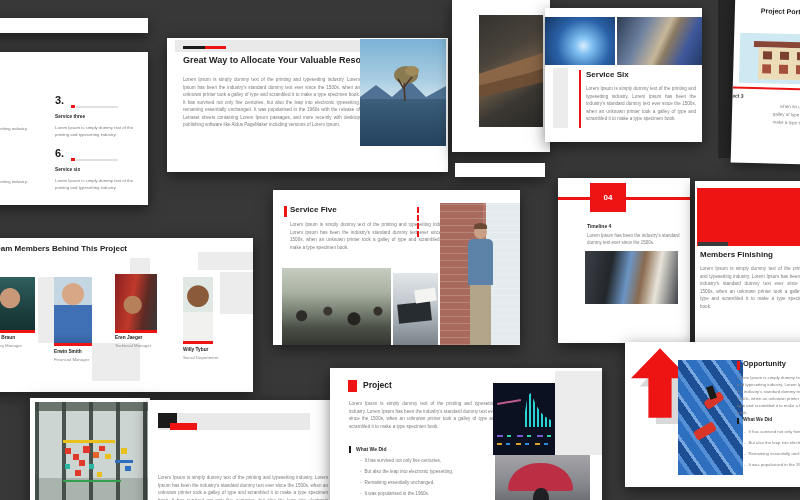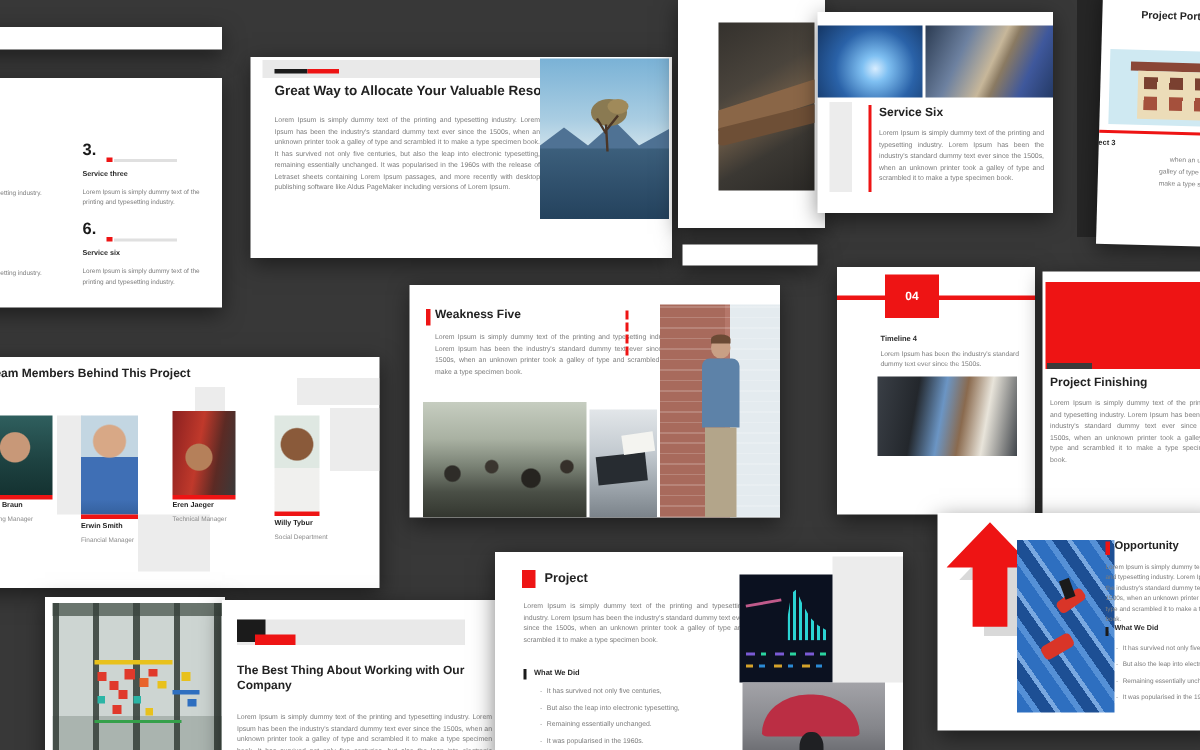--- a/index.html
+++ b/index.html
@@ -156,21 +156,21 @@
     <div class="photo ph-p4" style="left:243px;top:39px;width:30px;height:64px;"></div>
     <div class="redbar" style="left:243px;top:103px;width:30px;height:3px;"></div>
     <div class="abs name" style="left:243px;top:109px;font-size:4.8px;">Willy Tybur</div>
     <div class="abs role" style="left:243px;top:117px;font-size:4.3px;">Social Department</div>
   </section>
 
   <div class="slide" style="left:455px;top:163px;width:90px;height:14px;"></div>
 
   <section class="slide" style="left:273px;top:190px;width:247px;height:155px;">
     <div class="redbar" style="left:11px;top:16px;width:2.5px;height:11px;"></div>
-    <div class="abs ttl" style="left:17px;top:15px;font-size:8px;">Weakness Five</div>
+    <div class="abs ttl" style="left:17px;top:15px;font-size:8px;">Service Five</div>
     <div class="abs body-txt" style="left:17px;top:31px;width:160px;font-size:4.6px;">Lorem Ipsum is simply dummy text of the printing and typesetting industry. Lorem Ipsum has been the industry's standard dummy text ever since the 1500s, when an unknown printer took a galley of type and scrambled it to make a type specimen book.</div>
     <div class="dashed-v" style="left:144px;top:17px;height:30px;"></div>
     <div class="photo ph-aud" style="left:9px;top:78px;width:109px;height:77px;"></div>
     <div class="photo ph-lap" style="left:120px;top:83px;width:45px;height:72px;"></div>
     <div class="photo ph-brick" style="left:167px;top:13px;width:80px;height:142px;">
       <div class="abs" style="left:34px;top:22px;width:13px;height:14px;background:#c9a085;border-radius:50%;"></div>
       <div class="abs" style="left:34px;top:20px;width:13px;height:6px;background:#6b4a35;border-radius:50% 50% 0 0;"></div>
       <div class="abs" style="left:28px;top:36px;width:25px;height:46px;background:#5d82a8;border-radius:5px 5px 0 0;"></div>
       <div class="abs" style="left:30px;top:82px;width:21px;height:60px;background:#b3a58a;"></div>
     </div>
@@ -182,21 +182,21 @@
       <span style="color:#fff;font-weight:bold;font-size:8px;">04</span>
     </div>
     <div class="abs tiny-h" style="left:29px;top:45px;font-size:5px;">Timeline 4</div>
     <div class="abs body-txt" style="left:29px;top:54px;width:100px;font-size:4.5px;text-align:left;">Lorem Ipsum has been the industry's standard dummy text ever since the 1500s.</div>
     <div class="photo ph-hand2" style="left:27px;top:73px;width:93px;height:53px;"></div>
   </section>
 
   <section class="slide" style="left:695px;top:181px;width:117px;height:164px;">
     <div class="abs red" style="left:2px;top:7px;width:115px;height:58px;"></div>
     <div class="abs" style="left:3px;top:61px;width:30px;height:4px;background:#3a3a3a;"></div>
-    <div class="abs ttl" style="left:5px;top:69px;font-size:8px;">Project Finishing</div>
+    <div class="abs ttl" style="left:5px;top:69px;font-size:8px;">Members Finishing</div>
     <div class="abs body-txt" style="left:5px;top:84px;width:108px;font-size:4.6px;">Lorem Ipsum is simply dummy text of the printing and typesetting industry. Lorem Ipsum has been the industry's standard dummy text ever since the 1500s, when an unknown printer took a galley of type and scrambled it to make a type specimen book.</div>
   </section>
 
   <section class="slide" style="left:30px;top:398px;width:120px;height:112px;">
     <div class="photo ph-glass" style="left:5px;top:4px;width:115px;height:108px;">
       <div class="abs" style="left:28px;top:38px;width:52px;height:3px;background:#e8c11c;"></div>
       <div class="abs" style="left:28px;top:78px;width:58px;height:2px;background:#35a04a;"></div>
       <div class="abs" style="left:80px;top:58px;width:18px;height:3px;background:#2e6fc0;"></div>
       <div class="abs" style="left:30px;top:46px;width:6px;height:6px;background:#e0392b;"></div>
       <div class="abs" style="left:38px;top:52px;width:6px;height:6px;background:#e0392b;"></div>
@@ -211,21 +211,20 @@
       <div class="abs" style="left:90px;top:64px;width:6px;height:5px;background:#2e6fc0;"></div>
       <div class="abs" style="left:40px;top:68px;width:6px;height:6px;background:#e0392b;"></div>
       <div class="abs" style="left:62px;top:70px;width:5px;height:5px;background:#e8c11c;"></div>
     </div>
   </section>
 
   <section class="slide" style="left:148px;top:400px;width:184px;height:130px;">
     <div class="abs band" style="left:10px;top:13px;width:152px;height:17px;"></div>
     <div class="abs blk" style="left:10px;top:13px;width:19px;height:15px;"></div>
     <div class="abs red" style="left:22px;top:23px;width:27px;height:7px;"></div>
-    <div class="abs ttl-wrap" style="left:10px;top:42px;width:172px;font-size:8px;line-height:1.3;">The Best Thing About Working with Our Company</div>
     <div class="abs body-txt" style="left:10px;top:74px;width:170px;font-size:4.6px;">Lorem Ipsum is simply dummy text of the printing and typesetting industry. Lorem Ipsum has been the industry's standard dummy text ever since the 1500s, when an unknown printer took a galley of type and scrambled it to make a type specimen book. It has survived not only five centuries, but also the leap into electronic typesetting, remaining essentially unchanged. It was popularised in the 1960s with the release of Letraset sheets containing Lorem Ipsum passages, and more recently with desktop publishing software like Aldus PageMaker including versions of Lorem Ipsum.</div>
   </section>
 
   <section class="slide" style="left:330px;top:368px;width:272px;height:142px;">
     <div class="abs red" style="left:18px;top:12px;width:9px;height:12px;"></div>
     <div class="abs ttl" style="left:33px;top:12px;font-size:8.5px;">Project</div>
     <div class="abs body-txt" style="left:19px;top:32px;width:148px;font-size:4.6px;">Lorem Ipsum is simply dummy text of the printing and typesetting industry. Lorem Ipsum has been the industry's standard dummy text ever since the 1500s, when an unknown printer took a galley of type and scrambled it to make a type specimen book.</div>
     <div class="wwd-bar" style="left:19px;top:78px;width:2px;height:7px;"></div>
     <div class="abs tiny-h" style="left:26px;top:78px;font-size:5px;">What We Did</div>
     <div class="bullet-item" style="left:30px;top:90px;font-size:4.6px;">It has survived not only five centuries,</div>

